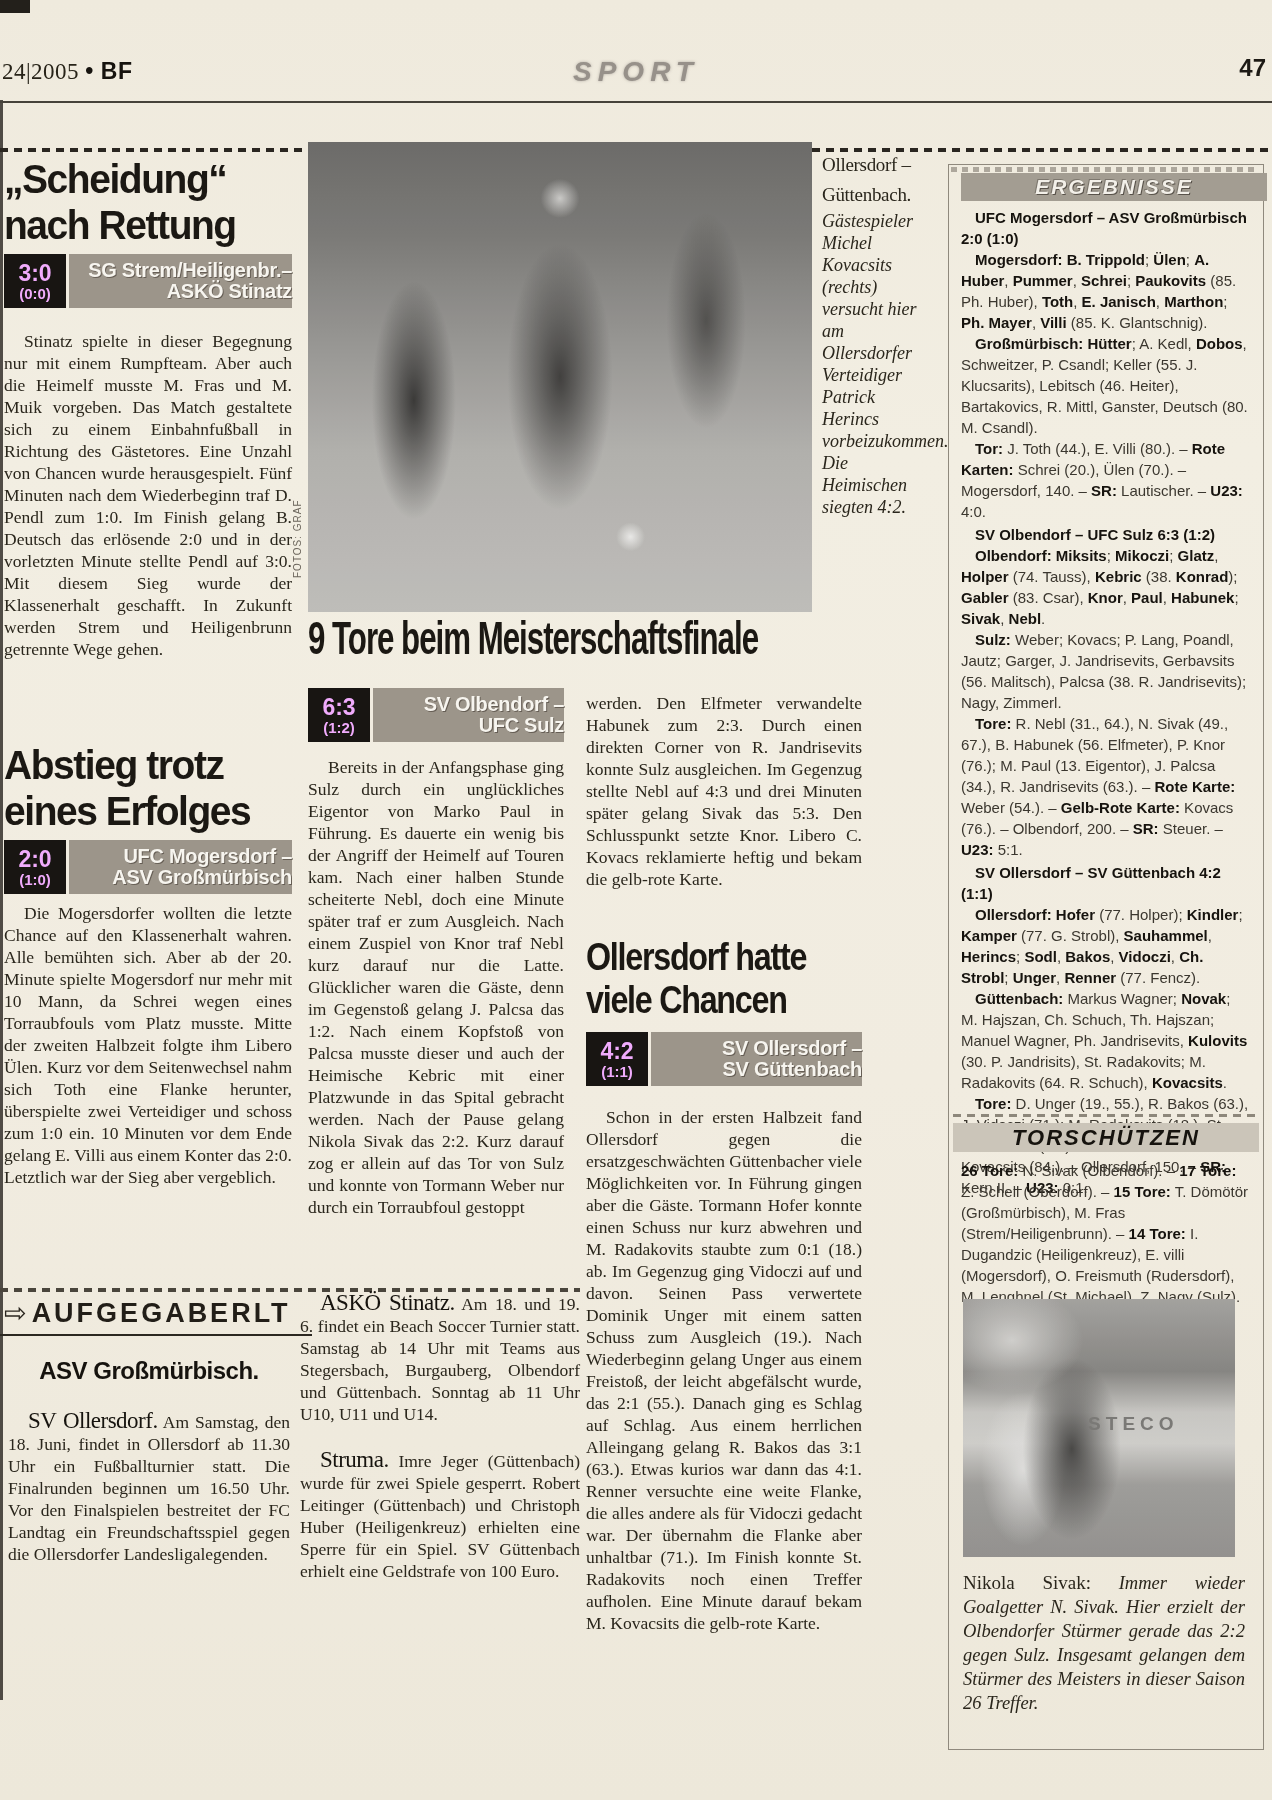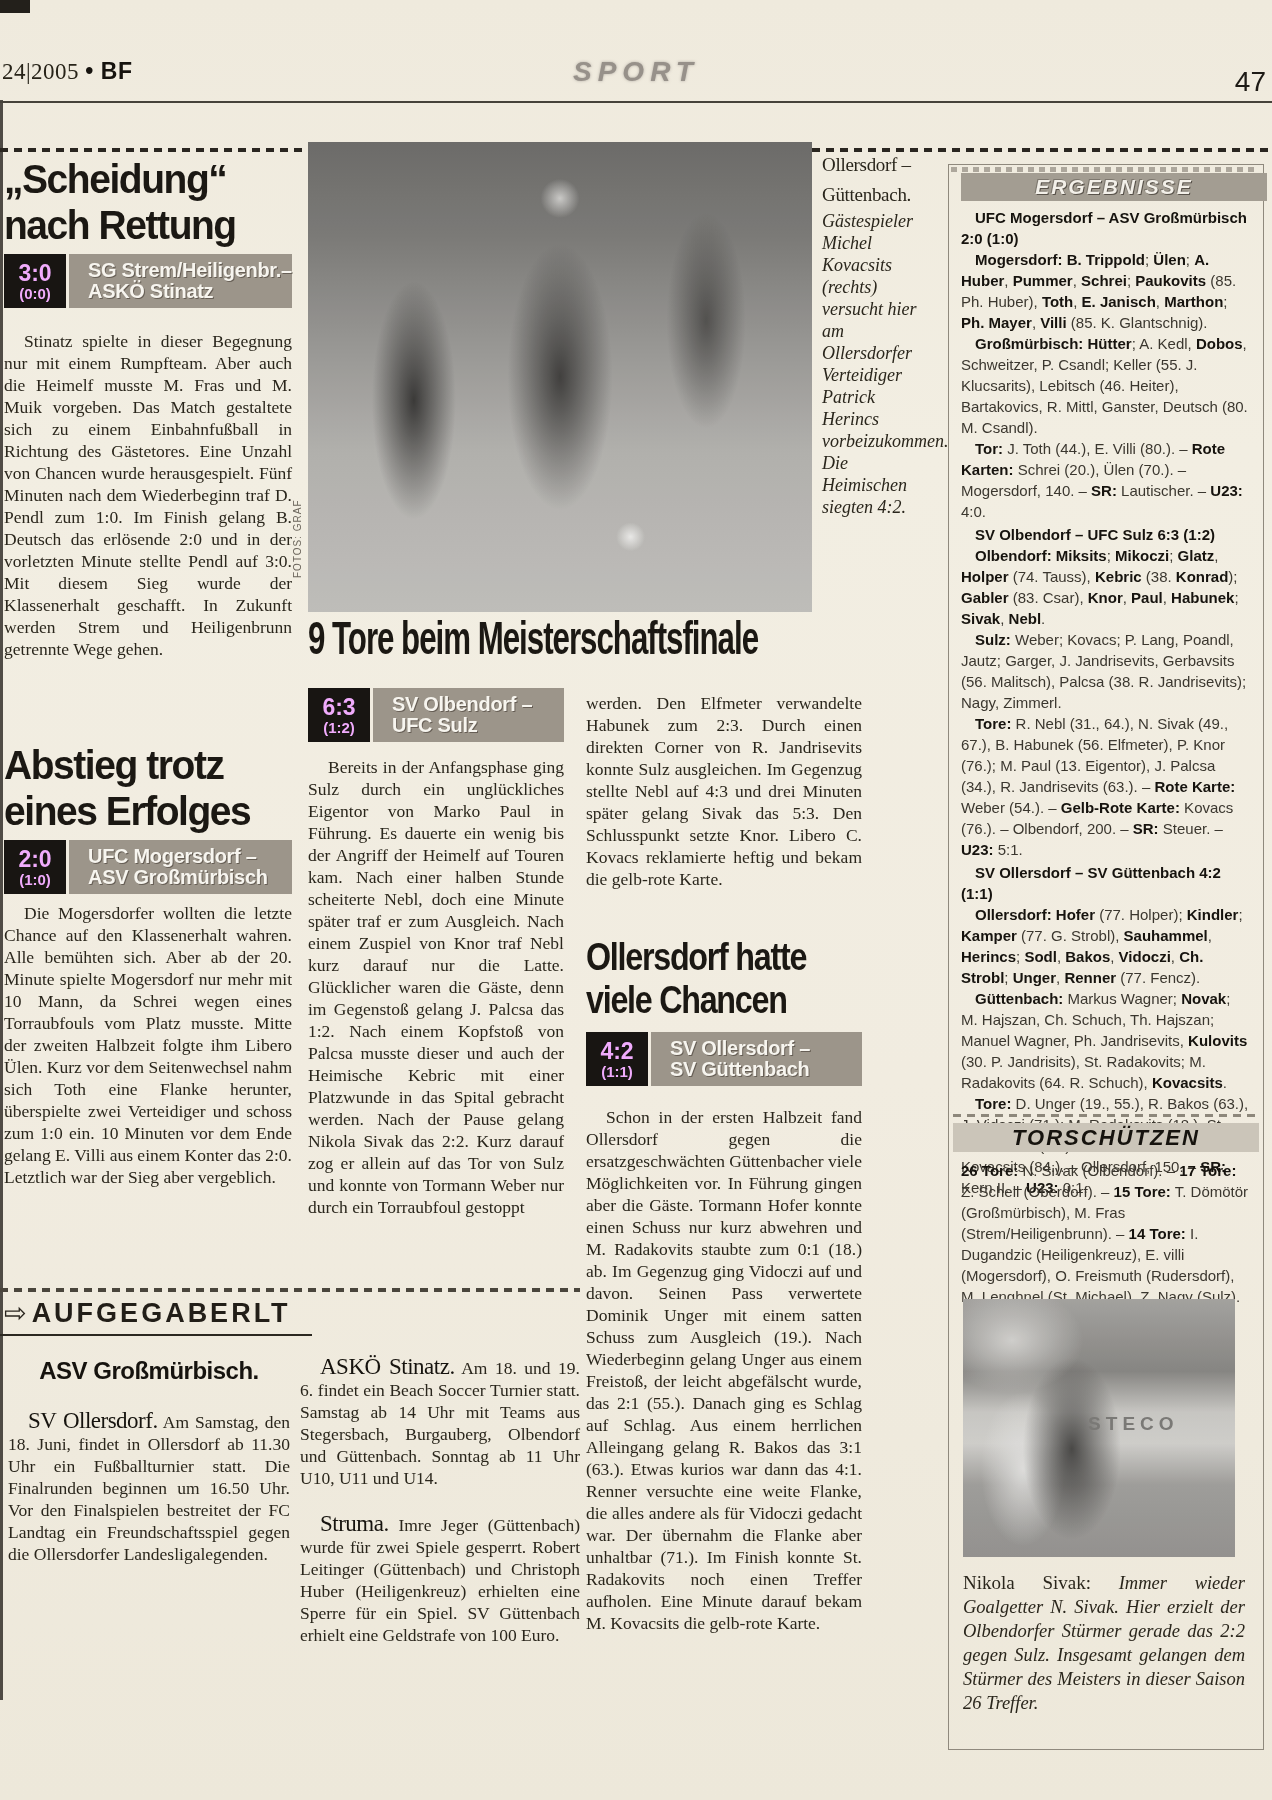--- a/index.html
+++ b/index.html
@@ -11,41 +11,41 @@
   .abs{position:absolute;}
   .sans{font-family:"Liberation Sans","DejaVu Sans",sans-serif;}
   
   .edge-left{left:0;top:100px;width:3px;height:1600px;background:rgba(25,22,18,.75);}
   .corner-blob{left:0;top:0;width:30px;height:13px;background:#23201b;}
   
   .issue{left:2px;top:58px;width:320px;font-size:23px;letter-spacing:.5px;}
   .issue .seg-b{font-family:"Liberation Sans",sans-serif;font-weight:700;}
   .section-title{left:0;top:56px;width:1272px;text-align:center;font-weight:700;font-style:italic;
     font-size:28px;letter-spacing:6px;color:#97918a;text-shadow:0 0 3px rgba(151,145,138,.7);}
-  .page-number{right:6px;top:54px;width:120px;text-align:right;font-weight:400;font-size:28px;color:#1d1a15;margin-top:12px;}
+  .page-number{right:6px;top:54px;width:120px;text-align:right;font-weight:700;font-size:24px;color:#1d1a15;}
   .header-rule{left:0;top:101px;width:1272px;height:2px;background:#46423a;}
   .league-title{left:0;top:107px;width:1272px;text-align:center;font-weight:700;font-size:30px;letter-spacing:1px;color:#1d1a14;}
   .dashed-rule{height:4px;background:repeating-linear-gradient(90deg,#2a2620 0 8px,transparent 8px 14px);}
   .dash-top{left:0;top:148px;width:1272px;}
   
   .hl{font-family:"Liberation Sans",sans-serif;font-weight:700;color:#1b1813;letter-spacing:-1.5px;transform-origin:left top;}
   .hl span{display:block;white-space:nowrap;}
   .hl-left{font-size:41px;line-height:46px;transform:scaleX(.95);}
   .hl-big{font-size:46px;line-height:48px;transform:scaleX(.68);}
   .hl-mid{font-size:38px;line-height:43px;transform:scaleX(.85);}
   
   .scorebox{display:flex;height:54px;}
   .sb-score{background:#181512;color:#f0abfc;width:62px;display:flex;flex-direction:column;align-items:center;justify-content:center;
     font-family:"Liberation Sans",sans-serif;font-weight:700;}
   .sb-s1{font-size:23px;line-height:25px;}
   .sb-s2{font-size:15px;line-height:16px;}
   .sb-teams{flex:1;background:#9c958a;border-left:3px solid #f1ece0;color:#f7f5ef;
     font-family:"Liberation Sans",sans-serif;font-weight:700;font-size:20px;line-height:21px;
     display:flex;flex-direction:column;justify-content:center;padding-left:19px;letter-spacing:-.3px;
-    text-shadow:1px 1px 0 rgba(66,59,50,.6);}
+    text-shadow:1px 1px 0 rgba(66,59,50,.6);align-items:flex-end;}
   
   .body-text{font-size:17.5px;line-height:22px;text-align:justify;color:#2a261c;}
   .body-text p{margin:0;text-indent:20px;}
   .body-text p.noindent{text-indent:0;}
   
   .photo{filter:saturate(.25) contrast(.95);}
   .main-photo{
     background:
       radial-gradient(60px 170px at 21% 55%, rgba(38,34,29,.85), rgba(38,34,29,0) 70%),
       radial-gradient(75px 190px at 50% 50%, rgba(48,43,37,.85), rgba(48,43,37,0) 70%),
@@ -211,21 +211,21 @@
   <div class="abs notes-underline"></div>
 
   <div class="abs notes-col" style="left:8px;top:1356px;width:282px;">
     <div class="note-item">
       <span class="note-lead-center">ASV Großmürbisch.</span>
     </div>
     <div class="note-item">
       <p><span class="seg-lead">SV Ollersdorf.</span><span class="seg-n"> Am Samstag, den 18. Juni, findet in Ollersdorf ab 11.30 Uhr ein Fußballturnier statt. Die Finalrunden beginnen um 16.50 Uhr. Vor den Finalspielen bestreitet der FC Landtag ein Freundschaftsspiel gegen die Ollersdorfer Landesligalegenden.</span></p>
     </div>
   </div>
-  <div class="abs notes-col" style="left:300px;top:1356px;width:280px;">
+  <div class="abs notes-col" style="left:300px;top:1292px;width:280px;">
     <div class="note-item">
       <p><span class="seg-lead">ASKÖ Stinatz.</span><span class="seg-n"> Am 18. und 19. 6. findet ein Beach Soccer Turnier statt. Samstag ab 14 Uhr mit Teams aus Stegersbach, Burgauberg, Olbendorf und Güttenbach. Sonntag ab 11 Uhr U10, U11 und U14.</span></p>
     </div>
     <div class="note-item">
       <p><span class="seg-lead">Struma.</span><span class="seg-n"> Imre Jeger (Güttenbach) wurde für zwei Spiele gesperrt. Robert Leitinger (Güttenbach) und Christoph Huber (Heiligenkreuz) erhielten eine Sperre für ein Spiel. SV Güttenbach erhielt eine Geldstrafe von 100 Euro.</span></p>
     </div>
   </div>
 
   <div class="abs sidebar-frame">
     <div class="perf"></div>

